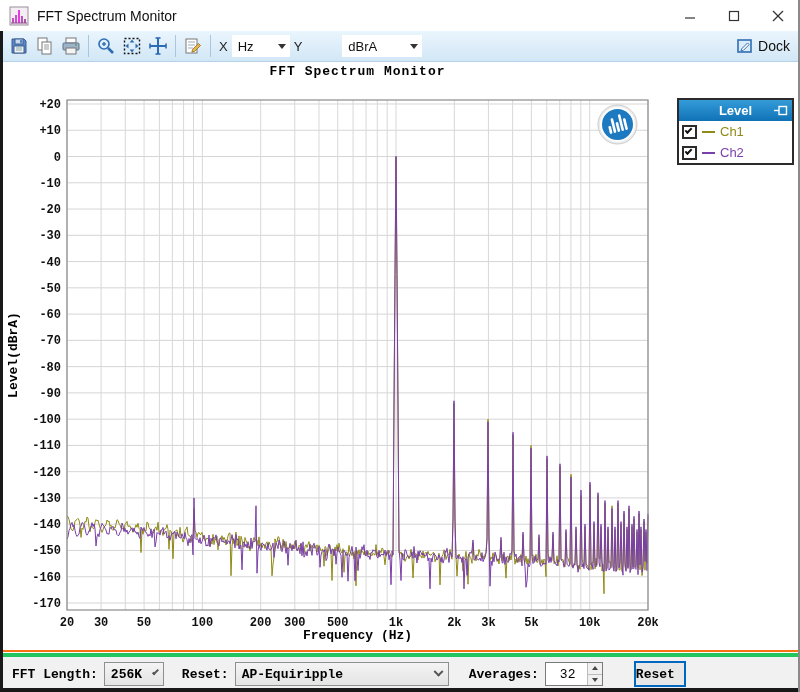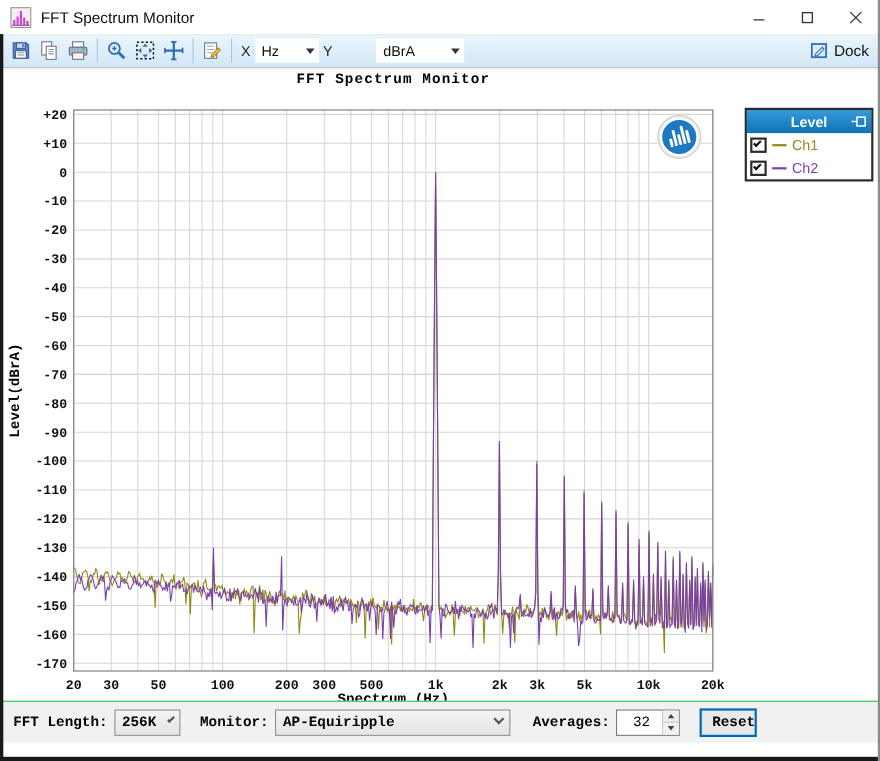--- a/index.html
+++ b/index.html
@@ -57,22 +57,22 @@
   .legend-item { height:21px; display:flex; align-items:center; padding-left:3px; gap:5px; }
   .cbx { width:15px; height:14px; border:2px solid #2b2b2b; background:#fff;
          position:relative; display:inline-block; }
   .cbx .check-icon { position:absolute; left:1px; top:1px; width:7px; height:4px;
                      border-left:2px solid #111; border-bottom:2px solid #111;
                      transform:rotate(-45deg); }
   .swatch { width:13px; height:2px; display:inline-block; }
   .legend-lbl { font-size:13px; }
 
   
-  .bottombar { position:absolute; left:0; top:637px; width:800px; height:38px;
-               background:#f1f1f1; border-top:1px solid #22c55e;
+  .bottombar { position:absolute; left:0; top:653px; width:800px; height:38px;
+               background:#f1f1f1; border-top:4px solid #22c55e;
                display:flex; align-items:center;
                font-family:"Liberation Mono", monospace; font-weight:bold;
                font-size:13px; color:#000; padding-left:12px; }
   .bcombo { height:24px; background:linear-gradient(#f4f4f4,#e4e4e4); border:1px solid #8f8f8f;
             display:flex; align-items:center; padding:0 6px; margin-left:6px;
             font-weight:bold;gap:12px; }
   .bcombo .chev { width:7px; height:7px; border-right:2px solid #555; border-bottom:2px solid #555;
                   transform:rotate(45deg) translate(-2px,-2px); margin-left:auto; }
   .combo-fft { width:60px; }
   .combo-window { width:214px; }
@@ -83,22 +83,22 @@
   .spinner input { width:41px; height:100%; border:none; outline:none;
                    font-family:"Liberation Mono", monospace; font-size:13px;
                    padding-left:14px; background:transparent; }
   .spin-arrows { width:15px; display:flex; flex-direction:column; border-left:1px solid #bcbcbc; }
   .spin-up,.spin-down { flex:1; background:#f0f0f0; display:flex; align-items:center; justify-content:center; }
   .spin-up { border-bottom:1px solid #bcbcbc; }
   .spin-up i { width:0;height:0;border-left:3px solid transparent;border-right:3px solid transparent;
                border-bottom:4px solid #444; }
   .spin-down i { width:0;height:0;border-left:3px solid transparent;border-right:3px solid transparent;
                  border-top:4px solid #444; }
-  .reset { margin-left:18px; width:52px; height:26px; background:#e8e8e8;
-           border:2px solid #0067c0; display:flex; align-items:center; justify-content:flex-end;
+  .reset { margin-left:31px; width:52px; height:26px; background:#e8e8e8;
+           border:2px solid #0067c0; display:flex; align-items:center; justify-content:flex-start;
            font-family:"Liberation Mono", monospace; font-weight:bold; font-size:13px; }
 
   
   .edge-left  { position:absolute; left:0; top:31px; width:3px; height:661px; background:#191919; }
   .edge-bottom{ position:absolute; left:0; top:688px; width:800px; height:4px; background:#191919; }
   .edge-right { position:absolute; right:0; top:0; width:2px; height:692px; background:#8a8a8a; }
 </style>
 </head>
 <body>
 
@@ -314,21 +314,21 @@
         <g transform="rotate(-14 617.5 62.5)" fill="#ffffff">
           <rect x="608" y="62" width="2.6" height="8" rx="1.2"></rect>
           <rect x="612" y="55" width="2.6" height="15" rx="1.2"></rect>
           <rect x="616" y="60" width="2.6" height="10" rx="1.2"></rect>
           <rect x="620" y="53" width="2.6" height="17" rx="1.2"></rect>
           <rect x="624" y="58" width="2.6" height="12" rx="1.2"></rect>
         </g>
       </g>
       </svg>
     <div class="ylabel">Level(dBrA)</div>
-    <div class="xlabel">Spectrum (Hz)</div>
+    <div class="xlabel">Frequency (Hz)</div>
 
     <div class="legend">
       <div class="legend-header">
         <span class="legend-title">Level</span>
         <svg width="14" height="11" viewBox="0 0 14 11">
           <line x1="0" y1="5.5" x2="5" y2="5.5" stroke="#fff" stroke-width="1.4"></line>
           <rect x="5" y="1.5" width="7.5" height="8" fill="none" stroke="#fff" stroke-width="1.4"></rect>
         </svg>
       </div>
       <div class="legend-item">
@@ -347,21 +347,21 @@
       </div>
     </div>
   </div>
 
   <div class="bottombar">
     <span>FFT Length:</span>
     <div class="bcombo combo-fft">
       <span>256K</span>
       <span class="chev"></span>
     </div>
-    <span class="blabel2">Monitor:</span>
+    <span class="blabel2">Reset:</span>
     <div class="bcombo combo-window">
       <span>AP-Equiripple</span>
       <span class="chev"></span>
     </div>
     <span class="blabel3">Averages:</span>
     <div class="spinner">
       <input value="32" style="">
       <div class="spin-arrows">
         <div class="spin-up">
             <i></i>

